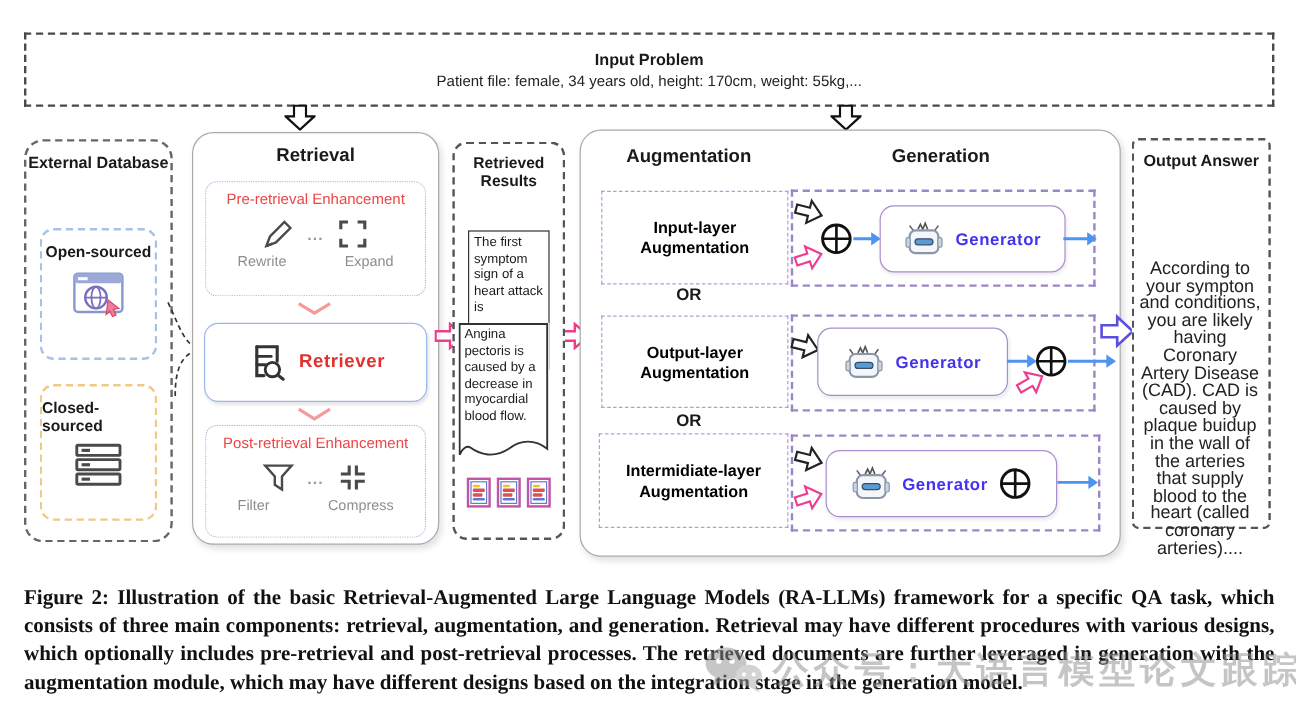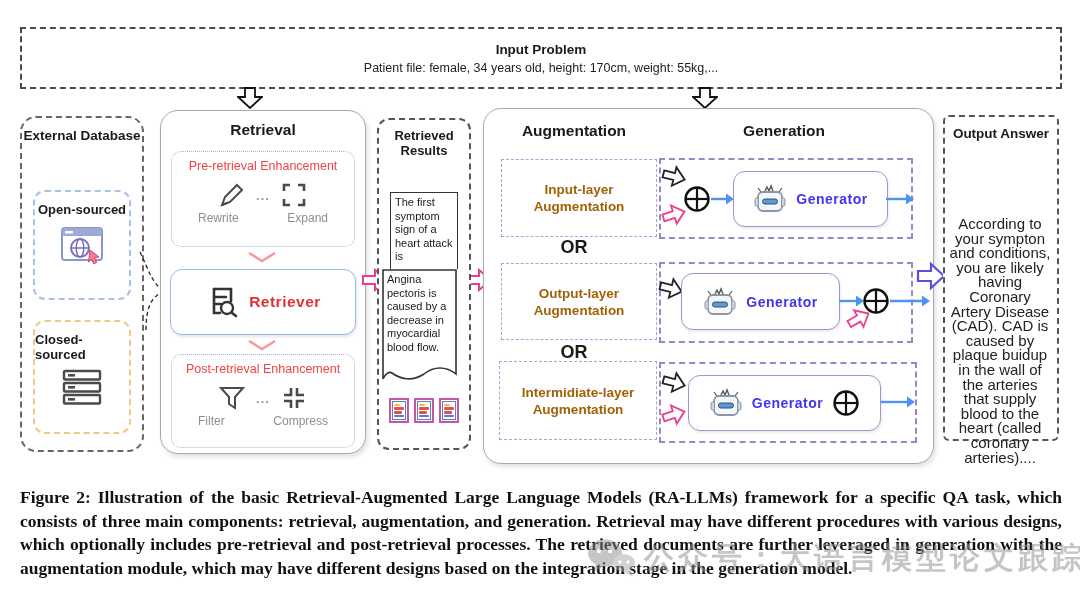--- a/index.html
+++ b/index.html
@@ -44,26 +44,26 @@
   .mini-doc-in{width:100%;height:100%;border:1.5px solid #6878CC;box-sizing:border-box;padding:1.5px 1px;display:flex;flex-direction:column;justify-content:space-between;}
   .bar{height:2.5px;border-radius:1px;}
   .bar-y{background:#F0C030;width:60%;}
   .bar-r{background:#E05050;width:95%;}
   .bar-r2{background:#E05050;width:75%;}
   .bar-b{background:#5A78D0;width:95%;}
   
   .big{left:483px;top:108px;width:449px;height:354px;}
   .hdr{position:absolute;top:13px;font-weight:bold;font-size:15.5px;width:170px;text-align:center;}
   .aug-label-box{position:absolute;border:1.6px dashed #B0A0D8;background:#fff;display:flex;align-items:center;justify-content:center;text-align:center;}
-  .aug-label{color:#a16207;font-weight:bold;font-size:13.5px;line-height:17px;}
+  .aug-label{color:#000000;font-weight:bold;font-size:13.5px;line-height:17px;}
   .gen-dash-box{position:absolute;border:2px dashed #9B86C8;background:#fff;}
   .gen-box{position:absolute;border:1.6px solid #A98FCB;border-radius:12px;background:#fff;
            display:flex;align-items:center;justify-content:center;gap:9px;box-shadow:1px 2px 3px rgba(0,0,0,0.08);}
   .gen-label{color:#4433EE;font-weight:bold;font-size:14px;letter-spacing:0.5px;}
-  .or{position:absolute;font-weight:bold;font-size:18px;width:60px;text-align:center;}
+  .or{position:absolute;font-weight:bold;font-size:14px;width:60px;text-align:center;}
   
   .out-box{left:943px;top:115px;width:112px;height:322px;border:2px dashed #555;border-radius:6px;background:#fff;}
   .out-title{position:absolute;top:9px;left:0;width:100%;text-align:center;font-weight:bold;font-size:13.5px;line-height:16px;}
   .out-body{position:absolute;top:74px;left:4px;width:102px;text-align:center;font-size:15px;line-height:14.6px;color:#222;margin-top:26px;}
   
   .caption{left:20px;top:486px;width:1042px;font-family:"Liberation Serif",serif;font-weight:bold;
            font-size:17.5px;line-height:23.5px;text-align:justify;color:#111;}
   
   .watermark{left:586px;top:537px;display:flex;align-items:center;gap:8px;z-index:5;pointer-events:none;}
   .wm-text{font-size:30px;color:rgba(150,150,150,0.55);letter-spacing:4px;font-weight:bold;white-space:nowrap;}

